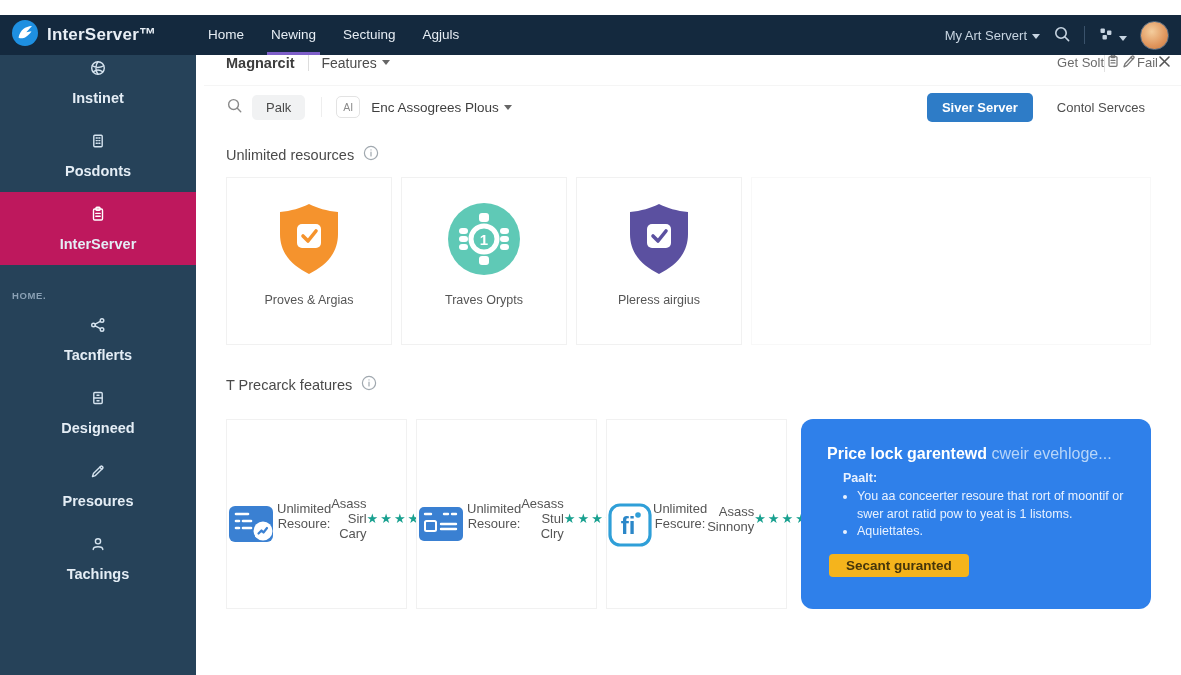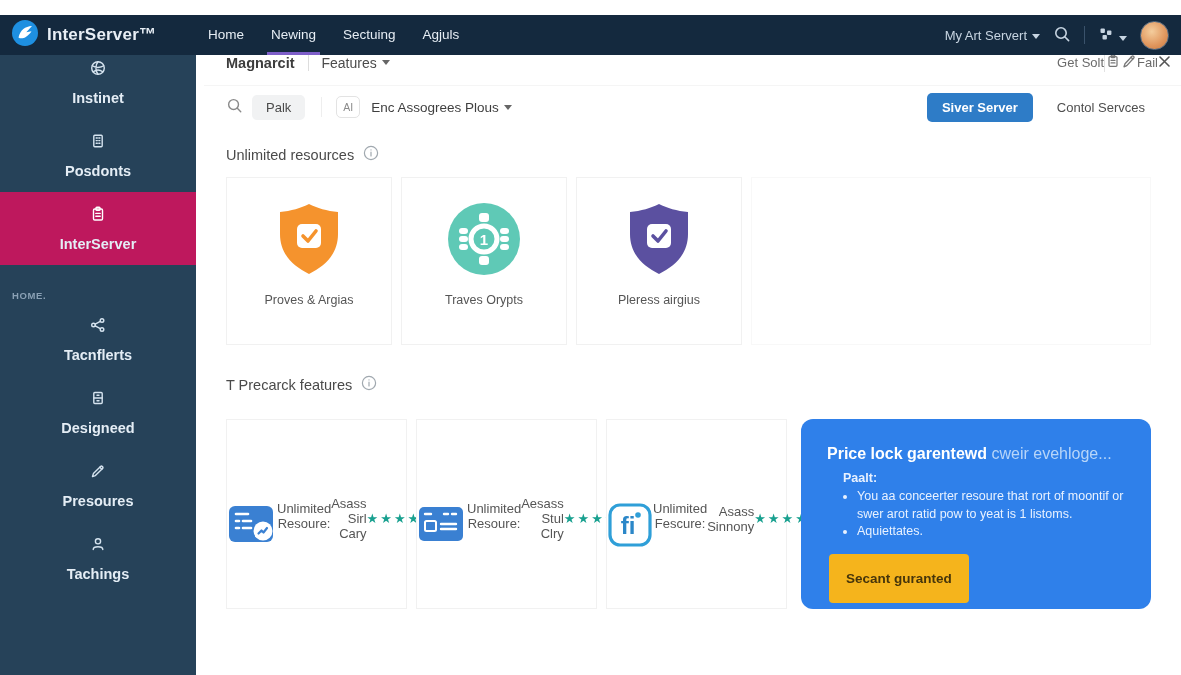--- a/index.html
+++ b/index.html
@@ -59,21 +59,21 @@
   .feat-line1{margin-top:4px;font-size:13px;color:#555;}
   .feat-line2{margin-top:9px;font-size:13px;color:#555;text-align:right;}
   .stars{margin-top:9px;font-size:13px;letter-spacing:2px;color:#18a08f;}
   .stars .empty{color:#c6cdd3;}
 
   .promo{flex:1;margin-left:5px;background:#2f80ea;border-radius:12px;color:#fff;padding:26px 26px 0 26px;box-sizing:border-box;height:190px;}
   .promo-title{font-size:16px;font-weight:bold;white-space:nowrap;}
   .promo-title .light{font-weight:normal;color:#b7d5f9;}
   .promo-sub{font-size:12.5px;margin:8px 0 3px 16px;color:#e8f1ff;font-weight:600;}
   .promo ul{margin:0 0 0 16px;padding-left:14px;font-size:12.5px;color:#e8f1ff;line-height:1.4;}
-  .promo-btn{margin:13px 0 0 2px;background:#f5b41c;color:#46350b;border:none;border-radius:4px;padding:17px 17px;font-size:13.5px;font-weight:bold;cursor:pointer;font-family:"Liberation Sans",sans-serif;text-align:right;}
+  .promo-btn{margin:13px 0 0 2px;background:#f5b41c;color:#46350b;border:none;border-radius:4px;padding:4px 17px;font-size:13.5px;font-weight:bold;cursor:pointer;font-family:"Liberation Sans",sans-serif;text-align:right;}
 </style>
 </head>
 <body>
 
 <div class="screen">
 
   <header class="topbar">
     <div class="brand">
       <span>
         <svg width="26" height="26" viewBox="0 0 26 26">

